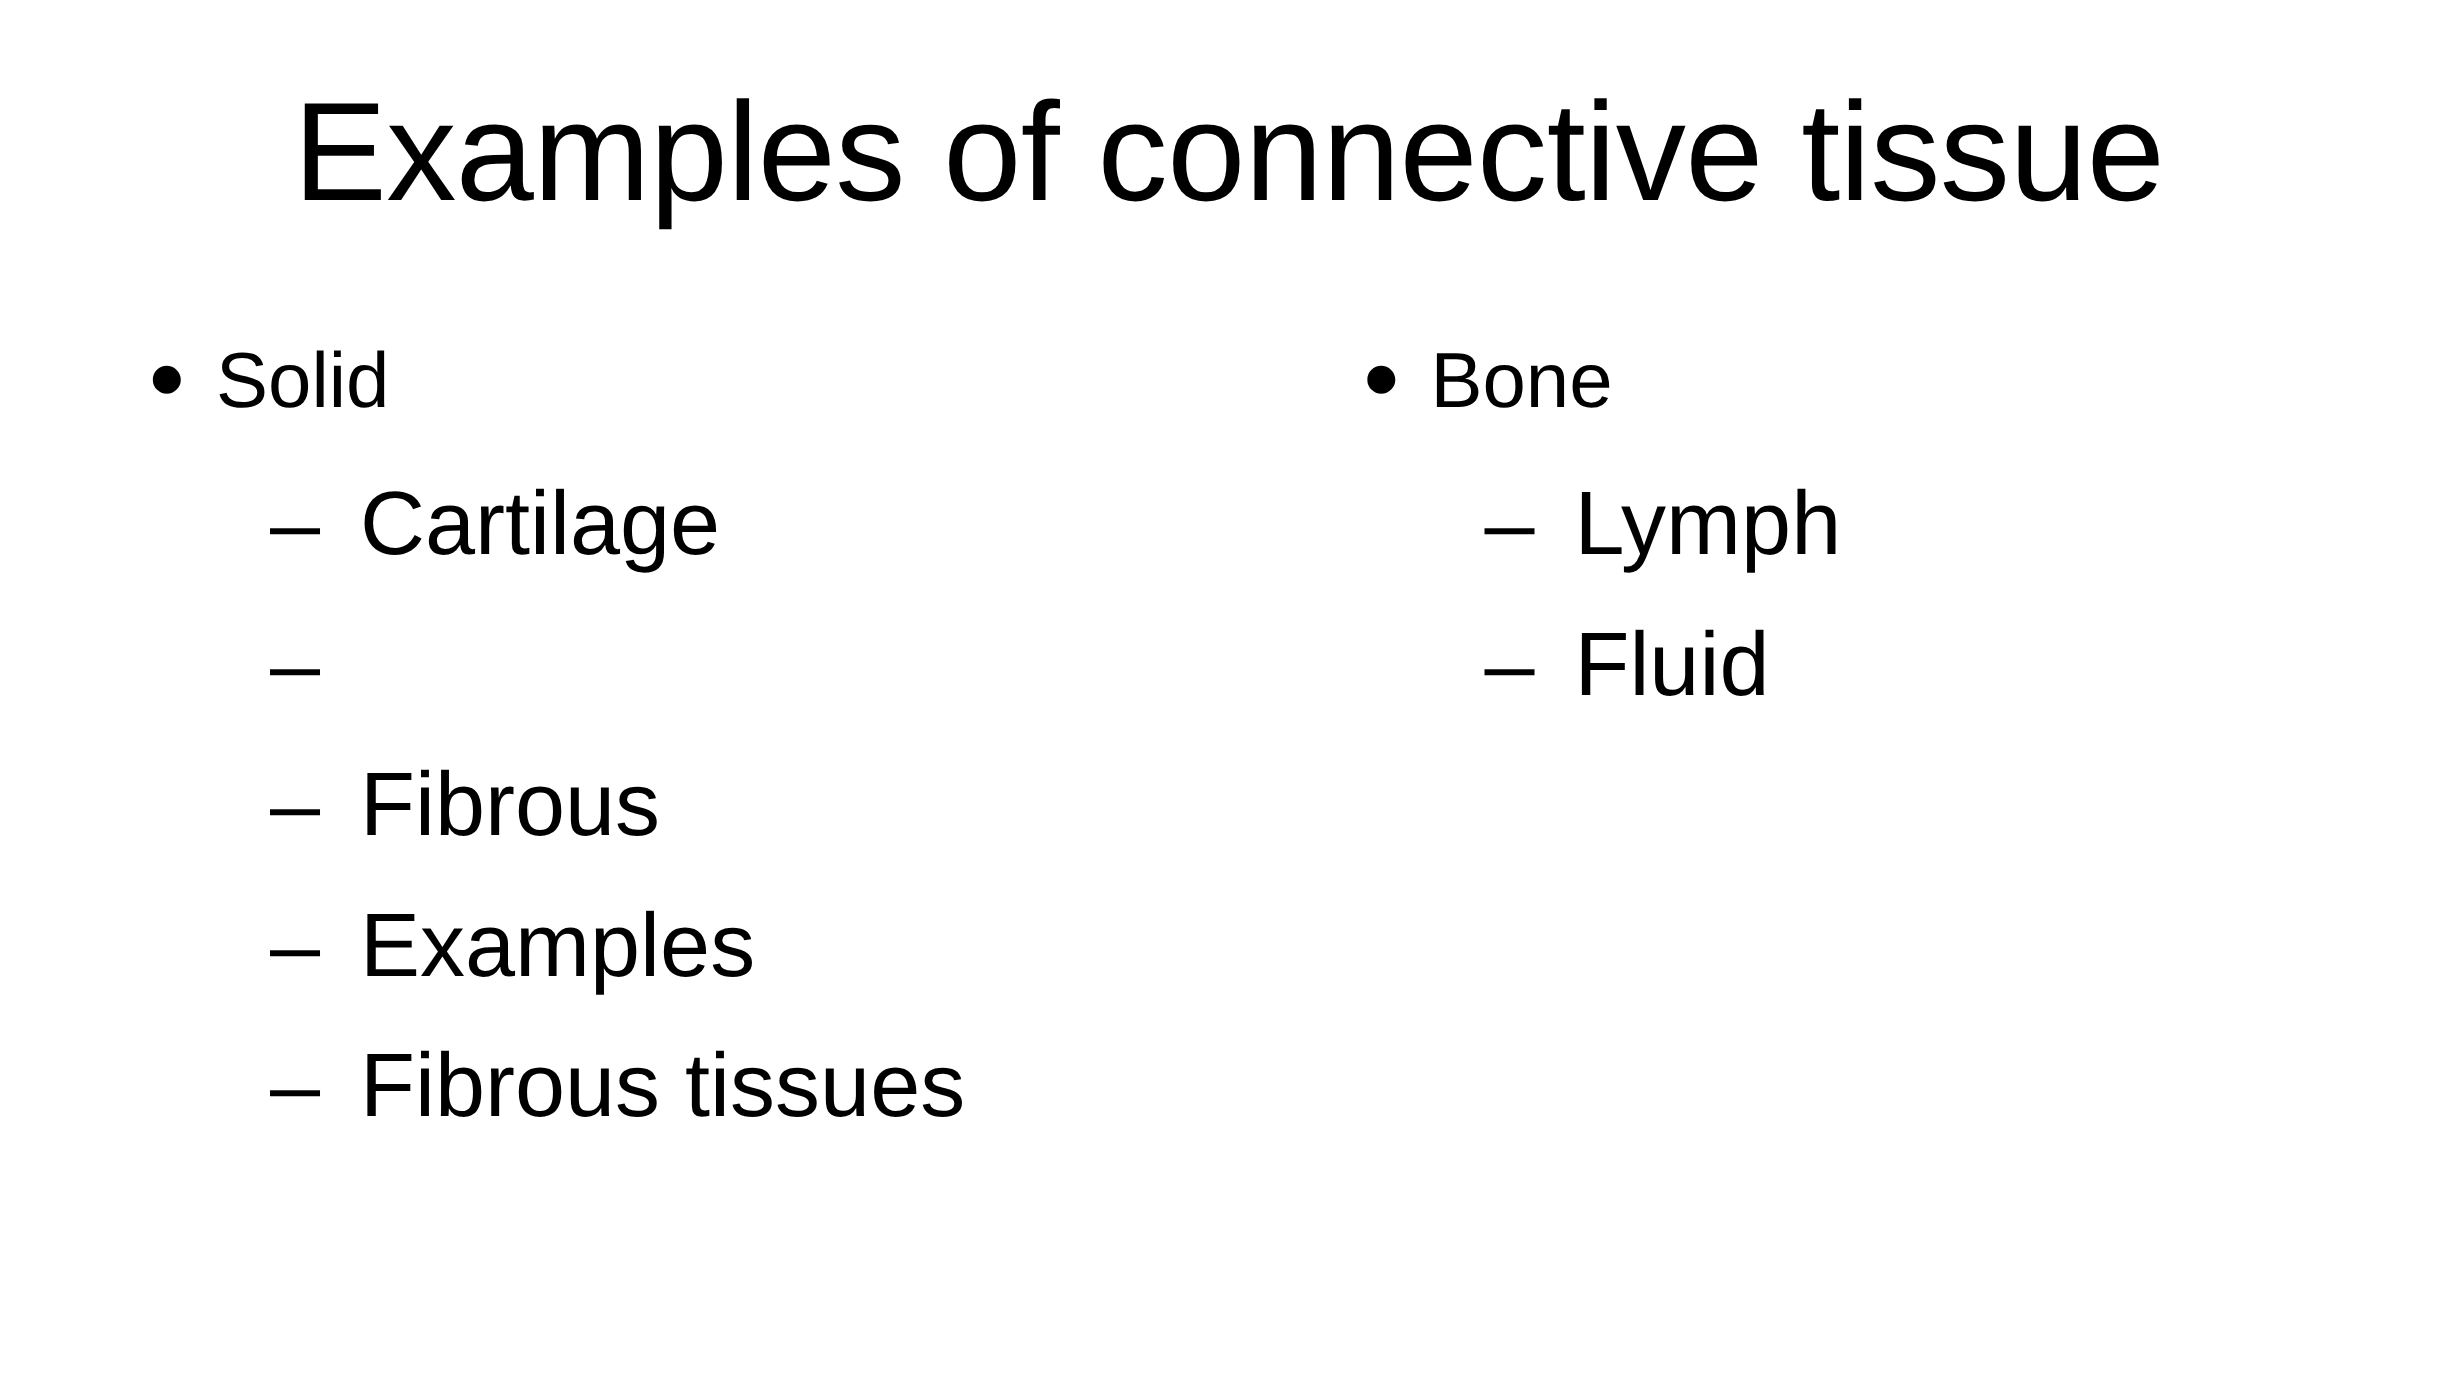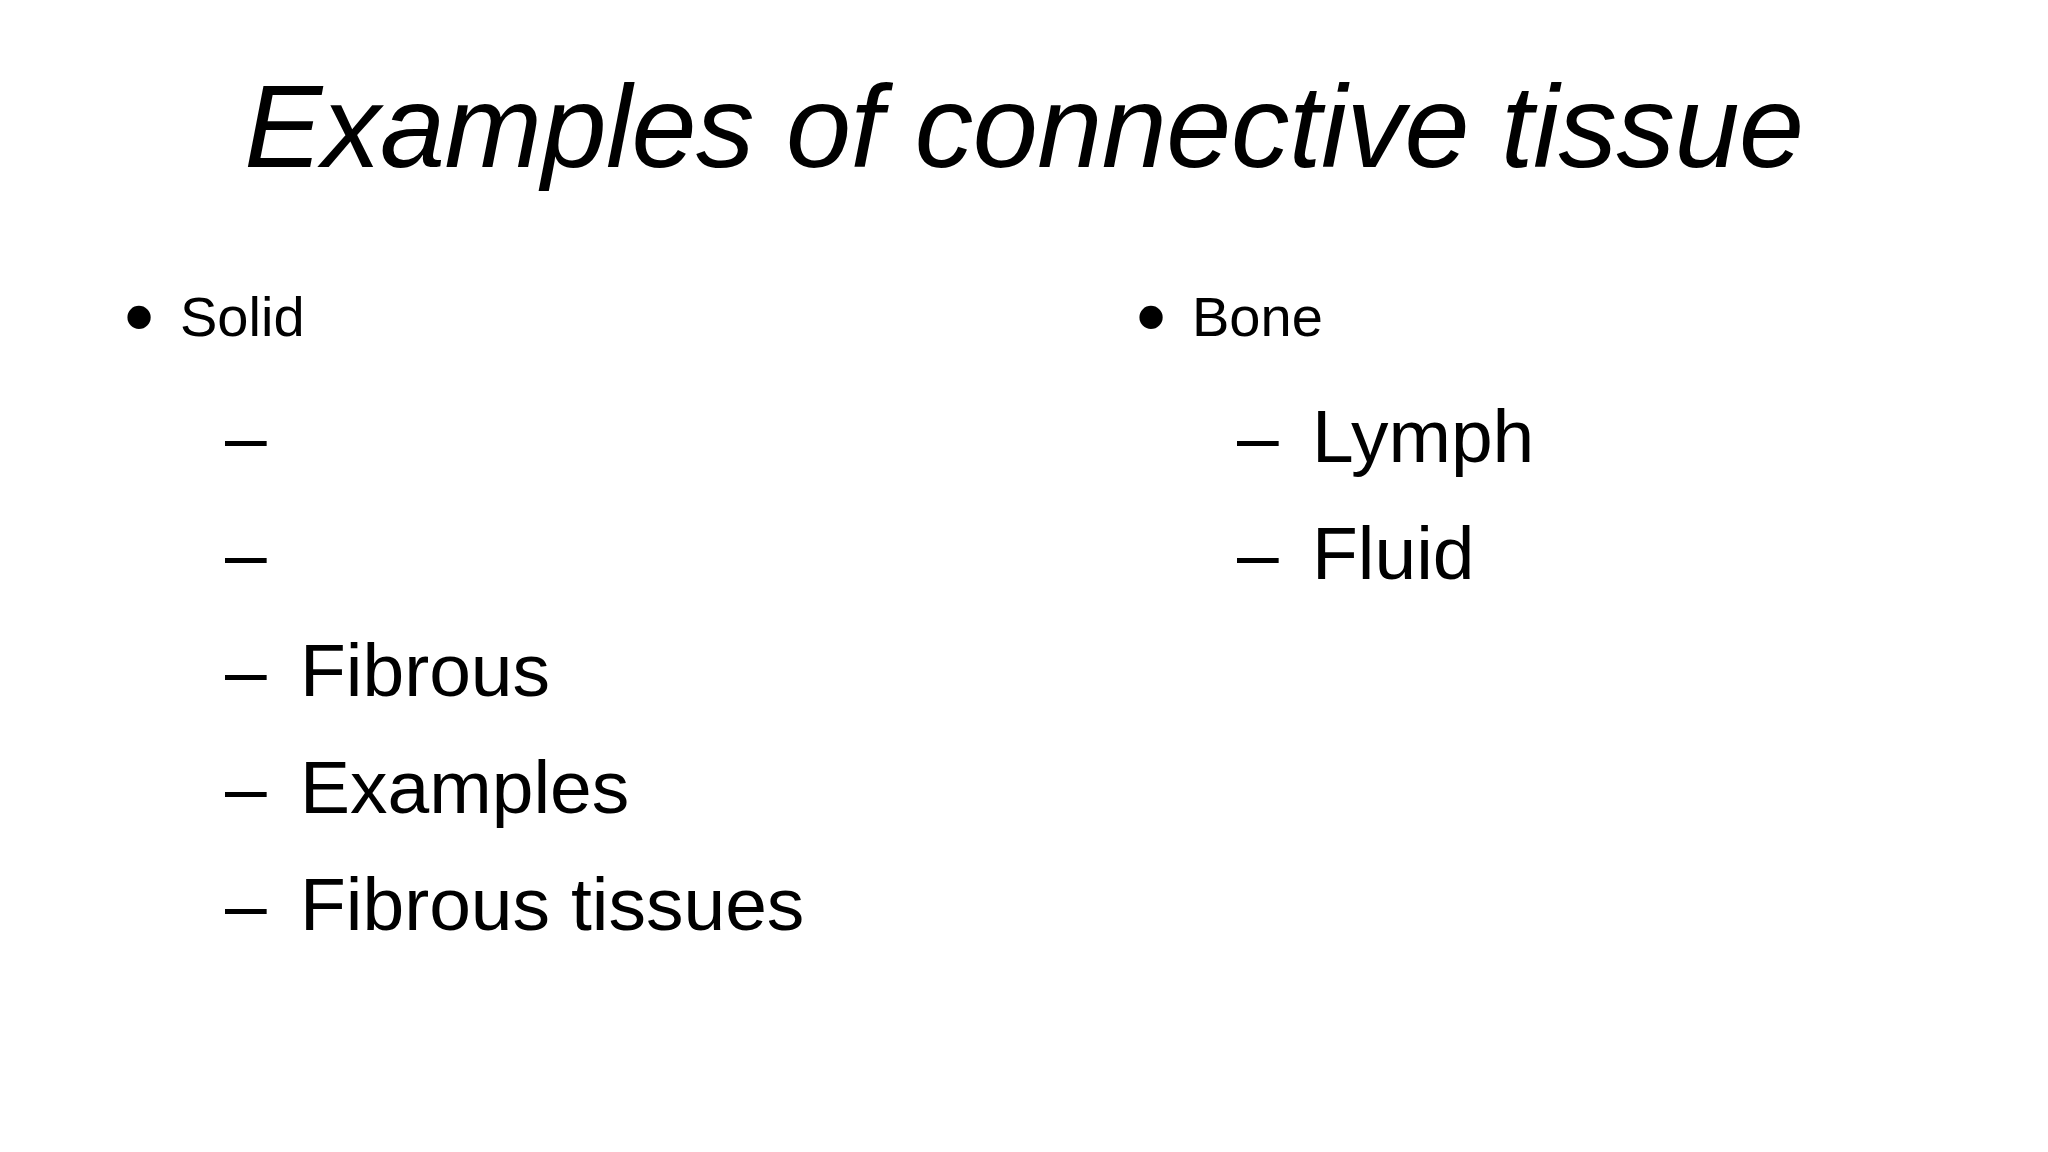--- a/index.html
+++ b/index.html
@@ -25,21 +25,20 @@
     left: 0;
     top: 60px;
     width: 2048px;
     text-align: center;
     font-size: 117px;
     font-weight: 400;
     line-height: 1.15;
     letter-spacing: -0.5px;
     color: #000000;
     white-space: nowrap;
-    font-style: italic;
   }
 
   
   .body-columns {
     position: absolute;
     left: 0;
     top: 268px;
     width: 2048px;
     height: 800px;
   }
@@ -62,21 +61,21 @@
     width: 70px;
     font-size: 86px;
     line-height: 97px;
     text-align: left;
     padding-left: 14px;
     box-sizing: border-box;
     color: #000000;
   }
   .l1-text {
     flex: 0 0 auto;
-    font-size: 56px;
+    font-size: 65px;
     line-height: 97px;
     color: #000000;
     white-space: nowrap;
   }
 
   
   .l2-item {
     position: relative;
     display: flex;
     align-items: flex-start;
@@ -110,20 +109,21 @@
     <div class="column column-left">
 
       <div class="l1-item">
         <span class="l1-marker">•</span>
         <span class="l1-text">Solid</span>
       </div>
 
       <div class="l2-item">
         <span class="l2-spacer"></span>
         <span class="l2-marker">–</span>
+        <span class="l2-text">Cartilage</span>
       </div>
 
       <div class="l2-item">
         <span class="l2-spacer"></span>
         <span class="l2-marker">–</span>
       </div>
 
       <div class="l2-item">
         <span class="l2-spacer"></span>
         <span class="l2-marker">–</span>

